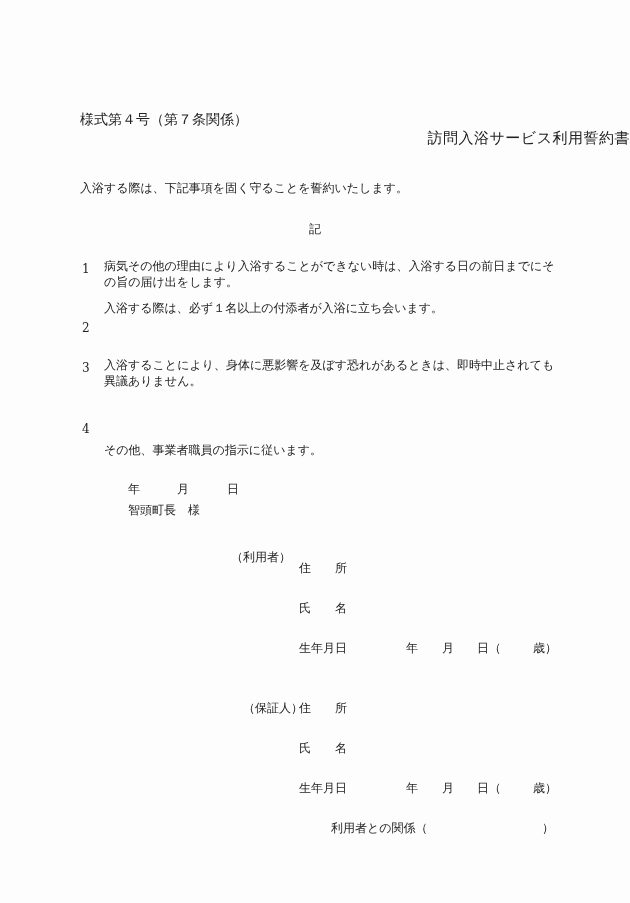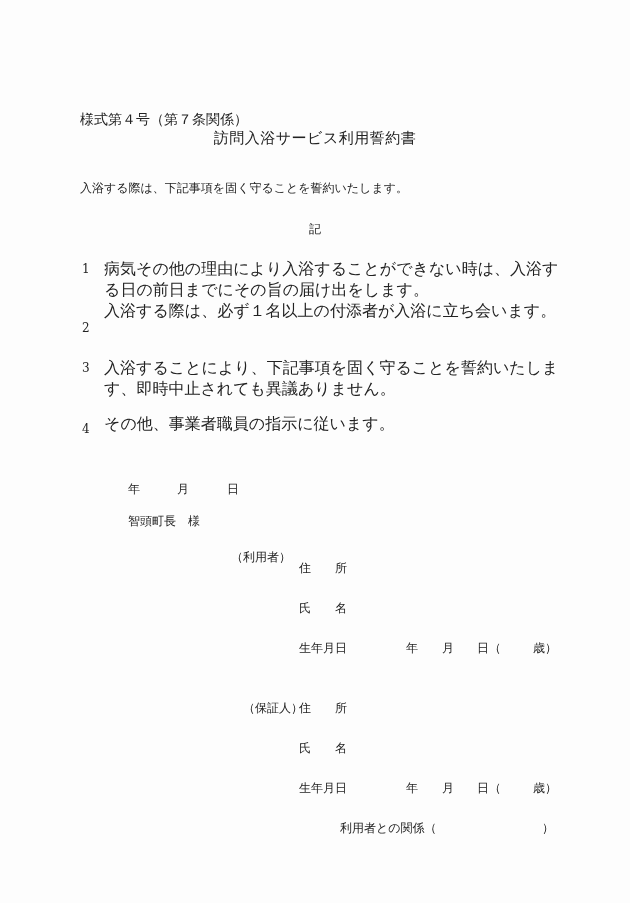--- a/index.html
+++ b/index.html
@@ -12,25 +12,25 @@
       height: 903px;
       position: relative;
       overflow: hidden;
       font-family: "DejaVu Serif", "Liberation Serif", serif;
       color: #222;
       font-size: 12px;
       line-height: 1;
     }
     .abs { position: absolute; white-space: nowrap; }
     .form-no { left: 80px; top: 82px; font-size: 14px; margin-top: 30px; }
-    .title { left: 0; width: 630px; top: 131px; text-align: center; font-size: 15px; letter-spacing: 0.5px; }
+    .title { left: 0; width: 630px; top: 131px; text-align: right; font-size: 15px; letter-spacing: 0.5px; }
     .intro { left: 80px; top: 182px; font-size: 12px; }
     .ki { left: 0; width: 630px; top: 223px; text-align: center; font-size: 12px; }
     .item-num { position: absolute; left: 82px; font-size: 12px; }
-    .item-text { position: absolute; left: 104px; width: 455px; white-space: normal; font-size: 16px; line-height: 21px; }
+    .item-text { position: absolute; left: 104px; width: 455px; white-space: normal; font-size: 12px; line-height: 16px; }
     .date-row span, .sig span { position: absolute; white-space: nowrap; font-size: 12px; }
   </style>
 </head>
 <body>
 
 <div>
   <div class="abs form-no">様式第４号（第７条関係）</div>
   <div class="abs title">訪問入浴サービス利用誓約書</div>
   <div class="abs intro">入浴する際は、下記事項を固く守ることを誓約いたします。</div>
   <div class="abs ki">記</div>
@@ -39,35 +39,35 @@
     <div>
       <span class="item-num" style="top:263px">1</span>
       <span class="item-text" style="top:258px">病気その他の理由により入浴することができない時は、入浴する日の前日までにその旨の届け出をします。</span>
     </div>
     <div>
       <span class="item-num" style="top:322px">2</span>
       <span class="item-text" style="top:300px">入浴する際は、必ず１名以上の付添者が入浴に立ち会います。</span>
     </div>
     <div>
       <span class="item-num" style="top:362px">3</span>
-      <span class="item-text" style="top:357px">入浴することにより、下記事項を固く守ることを誓約いたします、即時中止されても異議ありません。</span>
+      <span class="item-text" style="top:357px">入浴することにより、身体に悪影響を及ぼす恐れがあるときは、即時中止されても異議ありません。</span>
     </div>
     <div>
       <span class="item-num" style="top:423px">4</span>
-      <span class="item-text" style="top:413px">その他、事業者職員の指示に従います。</span>
+      <span class="item-text" style="top:442px">その他、事業者職員の指示に従います。</span>
     </div>
   </div>
 
   <div class="date-row">
     <span style="left:128px; top:483px">年</span>
     <span style="left:177px; top:483px">月</span>
     <span style="left:227px; top:483px">日</span>
   </div>
 
-  <div class="abs" style="left:128px; top:515px">智頭町長　様</div>
+  <div class="abs" style="left:128px; top:504px">智頭町長　様</div>
 
   <div class="sig">
     <span style="left:231px; top:551px">（利用者）</span>
     <span style="left:299px; top:562px">住　　所</span>
     <span style="left:299px; top:602px">氏　　名</span>
     <span style="left:299px; top:642px">生年月日</span>
     <span style="left:406px; top:642px">年</span>
     <span style="left:442px; top:642px">月</span>
     <span style="left:477px; top:642px">日（</span>
     <span style="left:533px; top:642px">歳）</span>
@@ -75,16 +75,16 @@
 
   <div class="sig">
     <span style="left:243px; top:702px">（保証人）</span>
     <span style="left:299px; top:702px">住　　所</span>
     <span style="left:299px; top:742px">氏　　名</span>
     <span style="left:299px; top:782px">生年月日</span>
     <span style="left:406px; top:782px">年</span>
     <span style="left:442px; top:782px">月</span>
     <span style="left:477px; top:782px">日（</span>
     <span style="left:533px; top:782px">歳）</span>
-    <span style="left:340px; top:822px">利用者との関係（</span>
+    <span style="left:331px; top:822px">利用者との関係（</span>
     <span style="left:542px; top:822px">）</span>
   </div>
 </div>
 
 </body></html>

